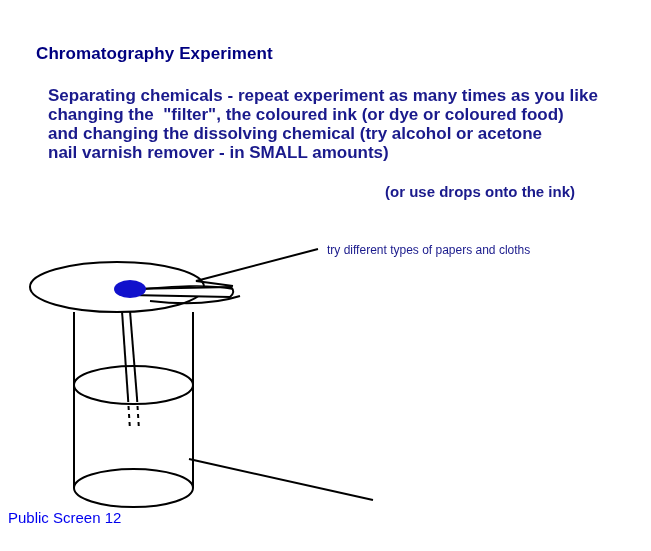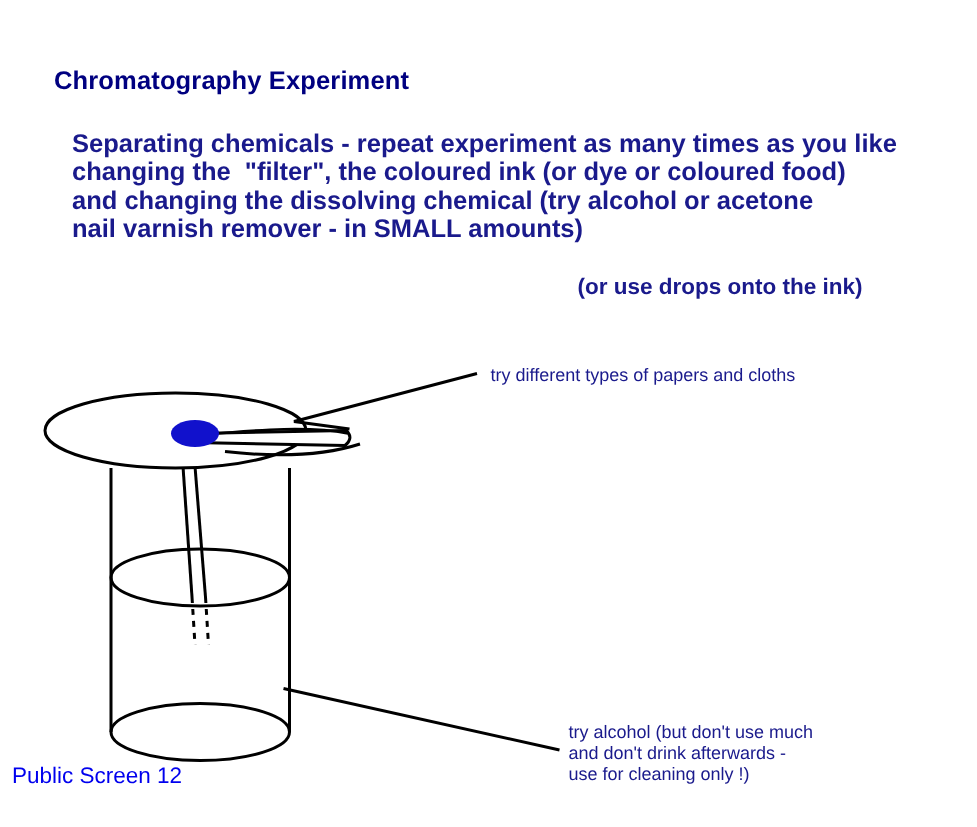--- a/index.html
+++ b/index.html
@@ -122,19 +122,16 @@
 
   <div id="body-text" class="abs">Separating chemicals - repeat experiment as many times as you like
 changing the  "filter", the coloured ink (or dye or coloured food)
 and changing the dissolving chemical (try alcohol or acetone
 nail varnish remover - in SMALL amounts)</div>
 
   <div id="drops-note" class="abs">(or use drops onto the ink)</div>
 
   <div id="note-papers" class="abs">try different types of papers and cloths</div>
 
-  <div id="note-alcohol" class="abs">try alcohol (but don't use much
-and don't drink afterwards -
-use for cleaning only !)</div>
 
   <div id="footer" class="abs">Public Screen 12</div>
 
 </div>
 
 </body></html>

